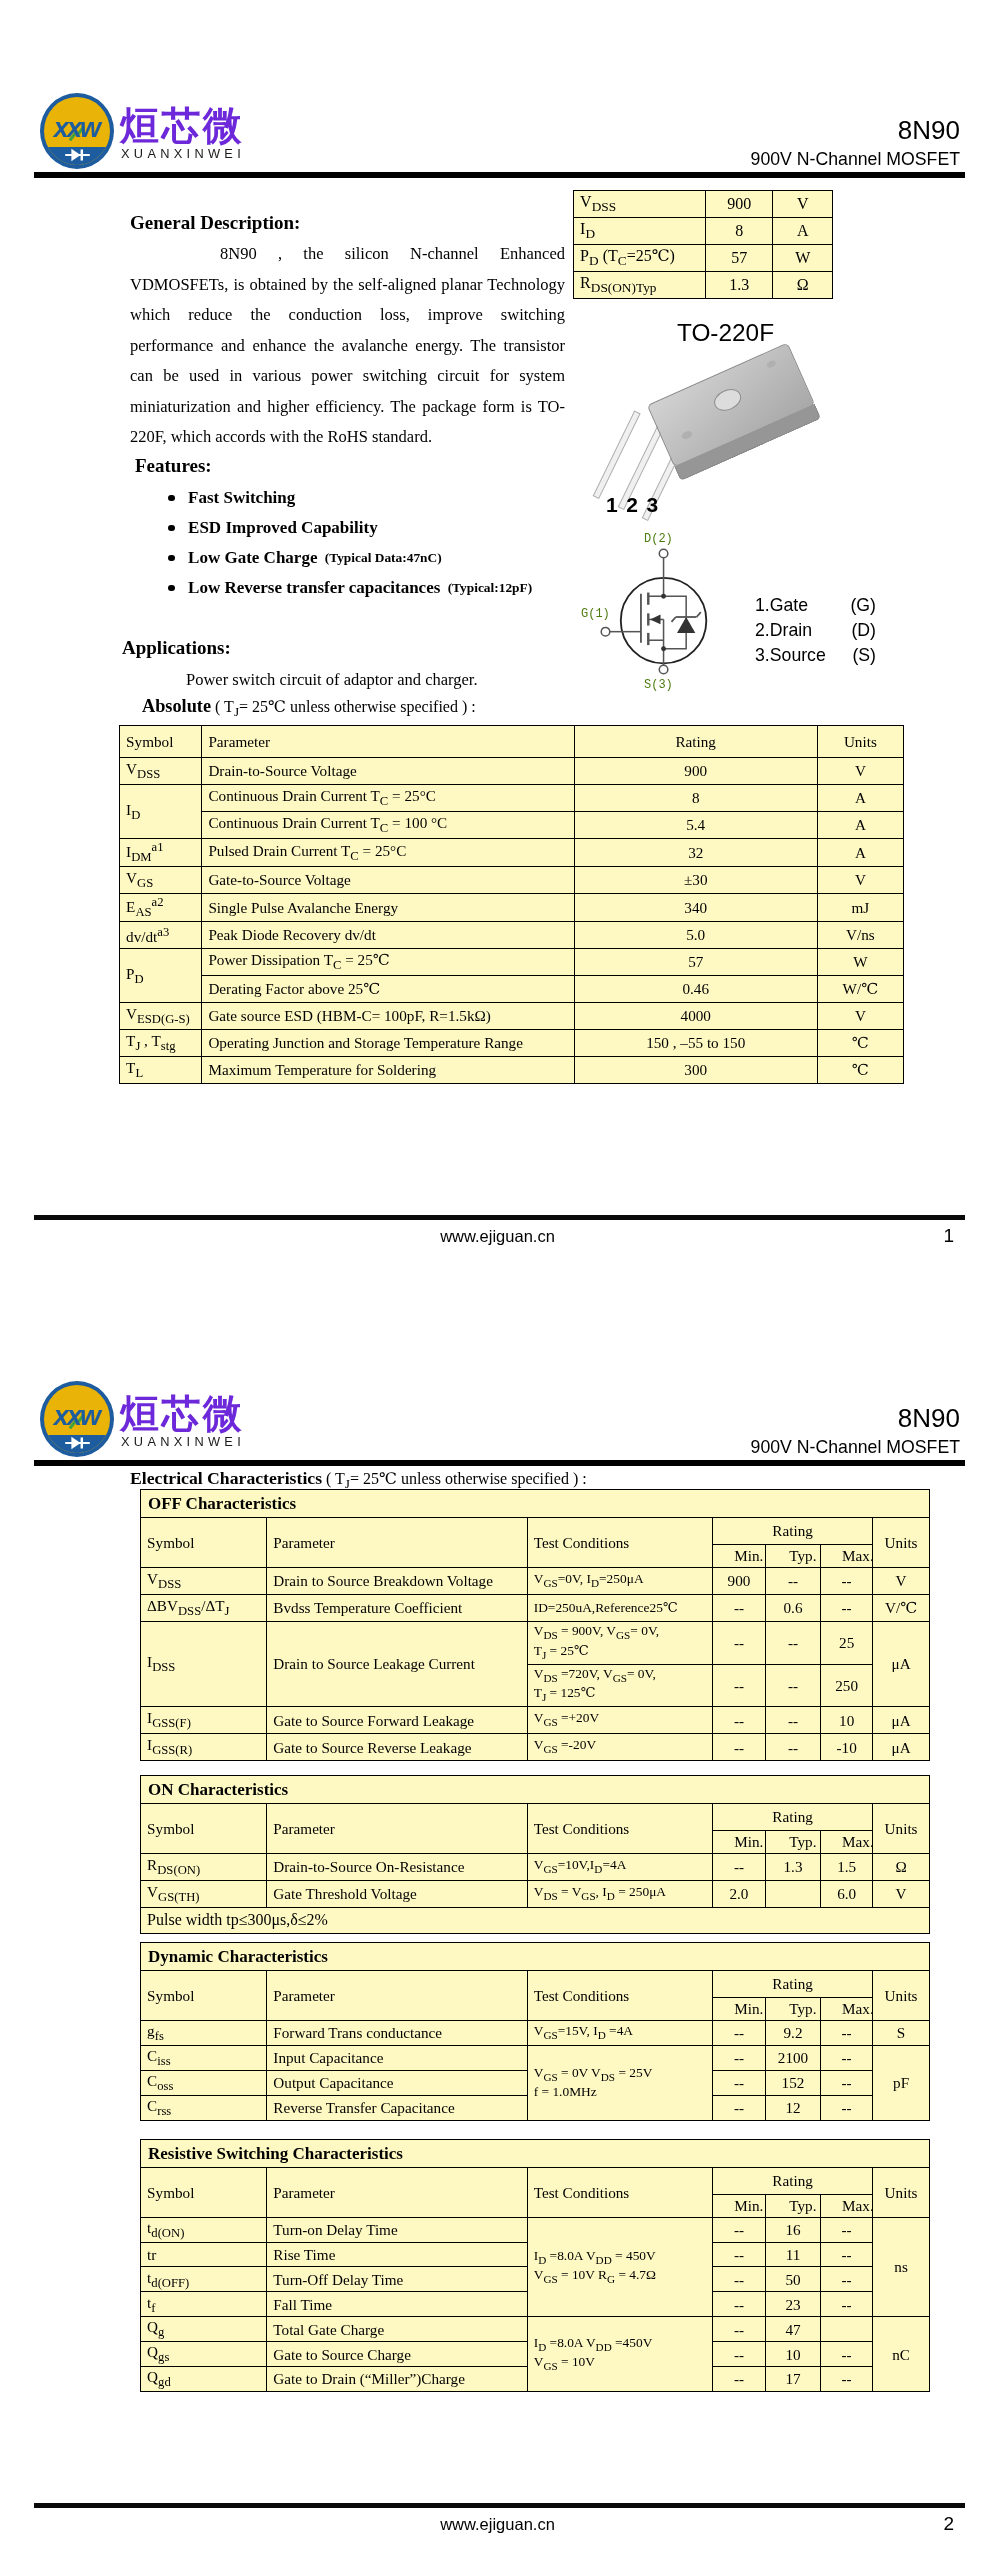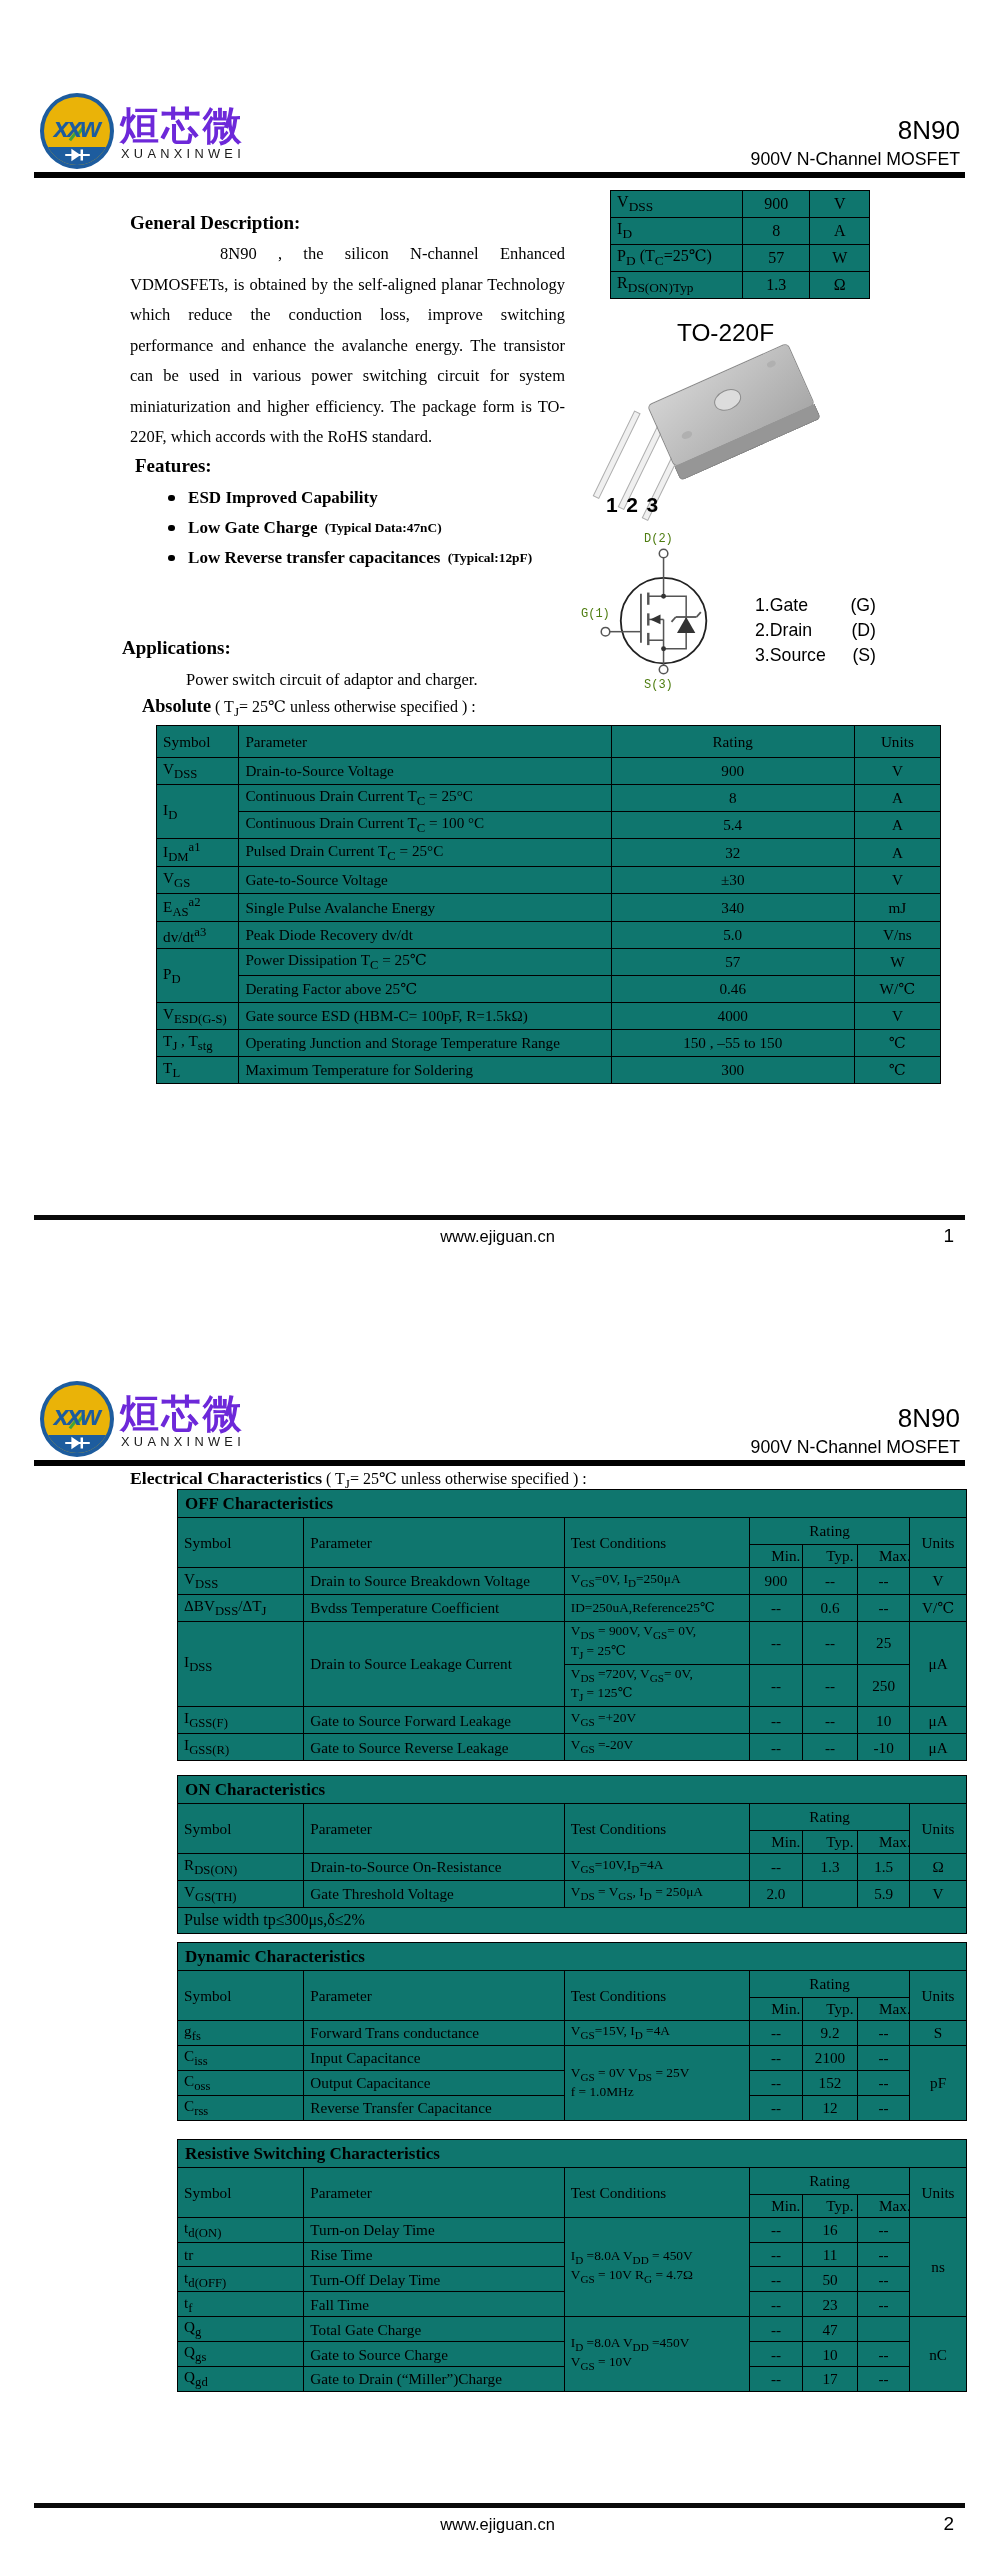--- a/index.html
+++ b/index.html
@@ -46,21 +46,21 @@
   .feat { height:30px; display:flex; align-items:center; }
   .dot { width:6.7px; height:6.7px; background:#000; border-radius:50%; margin-right:13.4px; flex:none; }
   .fmain { font-weight:bold; font-size:17px; white-space:nowrap; }
   .fnote { font-weight:bold; font-size:13.4px; margin-left:7.3px; white-space:nowrap; }
   .app-head { left:122px; top:637px; }
   .app-body { left:186px; top:670px; font-size:16.5px; }
   .abs-head { left:142px; top:696px; font-size:16px; }
   .abs-head b { font-size:18.3px; }
 
   
-  table { border-collapse:collapse; table-layout:fixed; background:#0f766e;margin-left:37px; }
+  table { border-collapse:collapse; table-layout:fixed; background:#fef9c3; }
   td { border:1.2px solid #000; font-size:15.2px; line-height:1.15; padding:1.2px 6.1px; overflow:hidden; vertical-align:middle; }
   .c { text-align:center; padding:1.2px 1.2px; }
 
   .sumt { position:absolute; left:573px; top:190px; width:260px; border:1.8px solid #000; }
   .sumt td { height:27px; font-size:16px; }
 
   .abst { position:absolute; left:119px; top:725px; width:785px; border:1.8px solid #000; }
   .abst tr.hh td { height:32px; border-bottom-width:1.8px; }
   .abst td { height:27px; }
 
@@ -212,20 +212,25 @@
     <div class="leg-row">
         <span>3.Source</span>
         <span>(S)</span>
       </div>
   </div>
 
   <div class="abs h1b feat-head">Features:</div>
   <div class="abs feat-list">
     <div class="feat">
         <span class="dot"></span>
+        <span class="fmain">Fast Switching</span>
+        <span class="fnote"></span>
+      </div>
+    <div class="feat">
+        <span class="dot"></span>
         <span class="fmain">ESD Improved Capability</span>
         <span class="fnote"></span>
       </div>
     <div class="feat">
         <span class="dot"></span>
         <span class="fmain">Low Gate Charge</span>
         <span class="fnote">(Typical Data:47nC)</span>
       </div>
     <div class="feat">
         <span class="dot"></span>
@@ -469,21 +474,21 @@
           <td class="c">1.3</td>
           <td class="c">1.5</td>
           <td class="c">Ω</td>
         </tr>
     <tr class="r44">
           <td>V<sub>GS(TH)</sub></td>
           <td>Gate Threshold Voltage</td>
           <td class="test">V<sub>DS</sub> = V<sub>GS</sub>, I<sub>D</sub> = 250μA</td>
           <td class="c">2.0</td>
           <td class="c"></td>
-          <td class="c">5.9</td>
+          <td class="c">6.0</td>
           <td class="c">V</td>
         </tr>
     <tr>
           <td colspan="7" class="note-cell">Pulse width tp≤300μs,δ≤2%</td>
         </tr>
   </tbody>
     </table>
 
   <table class="p2t" style="top:654px">
     <colgroup>

